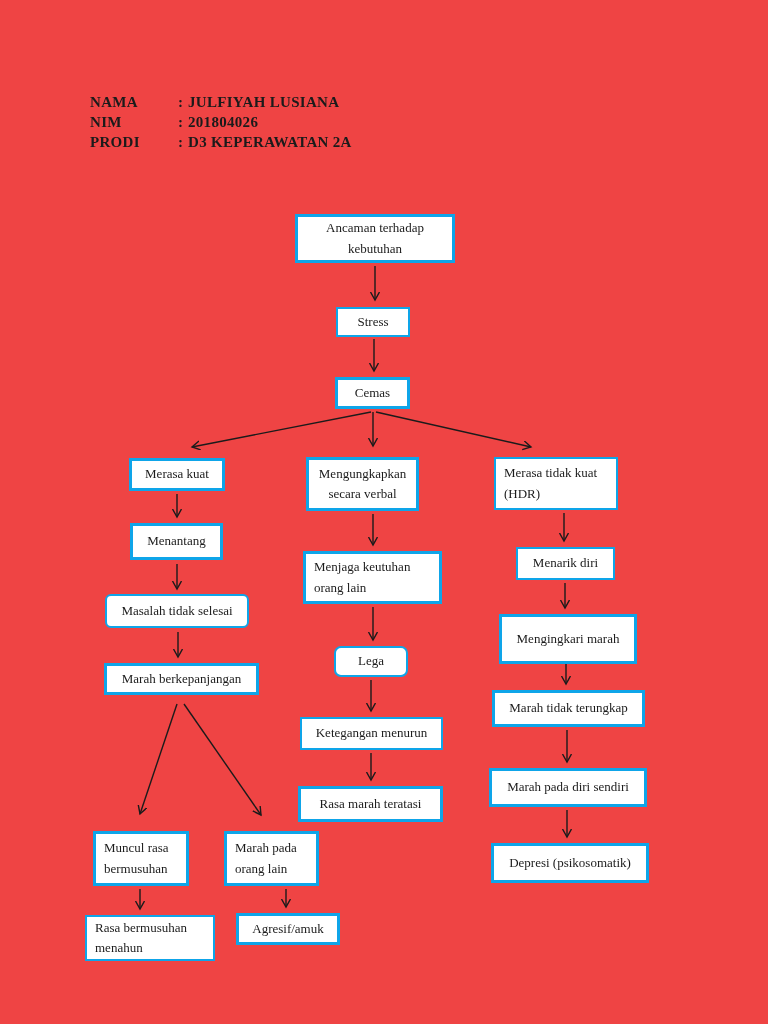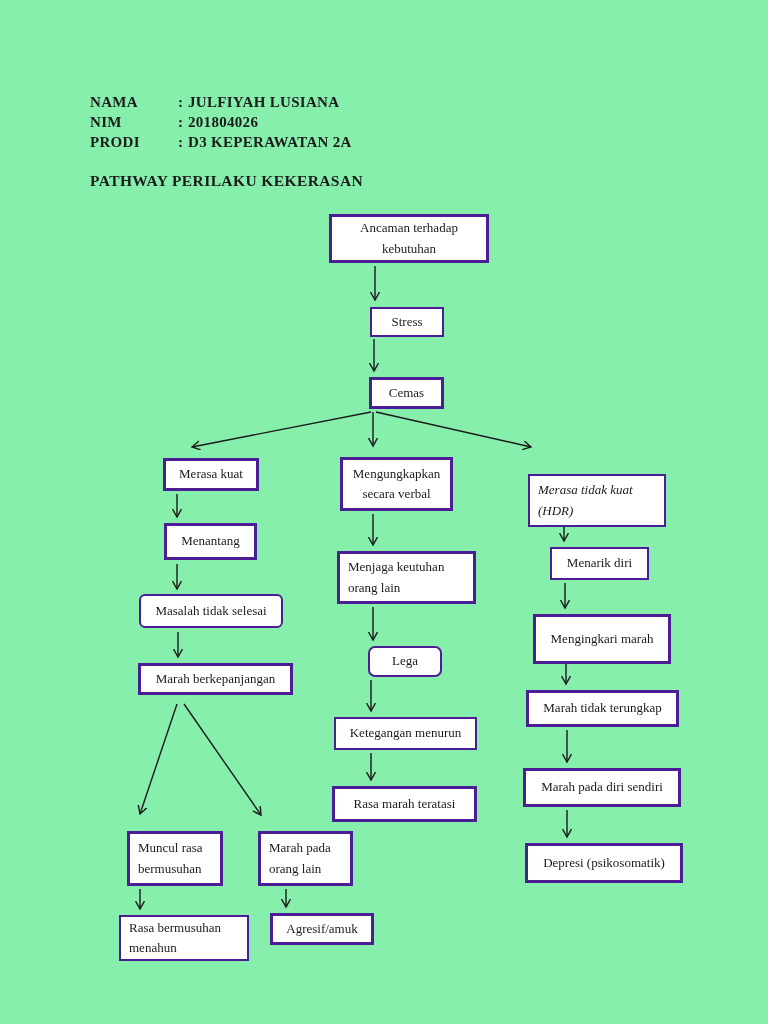--- a/index.html
+++ b/index.html
@@ -4,21 +4,21 @@
 <style>
   html, body {
     margin: 0;
     padding: 0;
     background: #ffffff;
   }
   .page {
     position: relative;
     width: 768px;
     height: 1024px;
-    background: #86efac;
+    background: #ef4444;
     font-family: "Liberation Serif", "DejaVu Serif", serif;
     color: #1b1b1b;
     overflow: hidden;
   }
   
   .header {
     position: absolute;
     left: 90px;
     top: 92px;
   }
@@ -52,23 +52,22 @@
   .node {
     position: absolute;
     box-sizing: border-box;
     display: flex;
     align-items: center;
     justify-content: center;
     text-align: center;
     font-size: 13px;
     line-height: 1.55;
     background: #ffffff;
-    border: 2px solid #4c1d95;
+    border: 2px solid #0ea5e9;
     padding: 13px 4px;
-    margin-left: 34px;
   }
   .node.thick { border-width: 3px; }
   .node.left {
     justify-content: flex-start;
     text-align: left;
     padding-left: 8px;
     padding-right: 6px;
   }
 </style>
 </head>
@@ -87,21 +86,20 @@
       <span class="sep">:</span>
       <span class="val">201804026</span>
     </div>
     <div class="header-row">
       <span class="lbl">PRODI</span>
       <span class="sep">:</span>
       <span class="val">D3 KEPERAWATAN 2A</span>
     </div>
   </div>
 
-  <div class="page-title">PATHWAY PERILAKU KEKERASAN</div>
 
   <div class="diagram">
 
     <svg class="arrow-layer" width="768" height="1024" viewBox="0 0 768 1024">
       <defs>
         <marker id="ah" markerWidth="12" markerHeight="12" refX="8" refY="4.5" orient="auto" markerUnits="userSpaceOnUse">
           <path d="M0,0 L8,4.5 L0,9" fill="none" stroke="#1b1b1b" stroke-width="1.4"></path>
         </marker>
       </defs>
       <g stroke="#1b1b1b" stroke-width="1.4" fill="none">
@@ -141,21 +139,21 @@
     <div class="node left" style="left:85px; top:915px; width:130px; height:46px;">Rasa bermusuhan menahun</div>
     <div class="node thick left" style="left:224px; top:831px; width:95px; height:55px;">Marah pada orang lain</div>
     <div class="node thick" style="left:236px; top:913px; width:104px; height:32px;">Agresif/amuk</div>
 
     <div class="node thick" style="left:306px; top:457px; width:113px; height:54px;">Mengungkapkan secara verbal</div>
     <div class="node thick left" style="left:303px; top:551px; width:139px; height:53px;">Menjaga keutuhan orang lain</div>
     <div class="node" style="left:334px; top:646px; width:74px; height:31px;border-radius:7px;">Lega</div>
     <div class="node" style="left:300px; top:717px; width:143px; height:33px;">Ketegangan menurun</div>
     <div class="node thick" style="left:298px; top:786px; width:145px; height:36px;">Rasa marah teratasi</div>
 
-    <div class="node left" style="left:494px; top:474px; width:138px; height:53px;font-style:italic;">Merasa tidak kuat (HDR)</div>
+    <div class="node left" style="left:494px; top:457px; width:124px; height:53px;">Merasa tidak kuat (HDR)</div>
     <div class="node" style="left:516px; top:547px; width:99px; height:33px;">Menarik diri</div>
     <div class="node thick" style="left:499px; top:614px; width:138px; height:50px;">Mengingkari marah</div>
     <div class="node thick" style="left:492px; top:690px; width:153px; height:37px;">Marah tidak terungkap</div>
     <div class="node thick" style="left:489px; top:768px; width:158px; height:39px;">Marah pada diri sendiri</div>
     <div class="node thick" style="left:491px; top:843px; width:158px; height:40px;">Depresi (psikosomatik)</div>
 
   </div>
 </div>
 
 </body></html>

